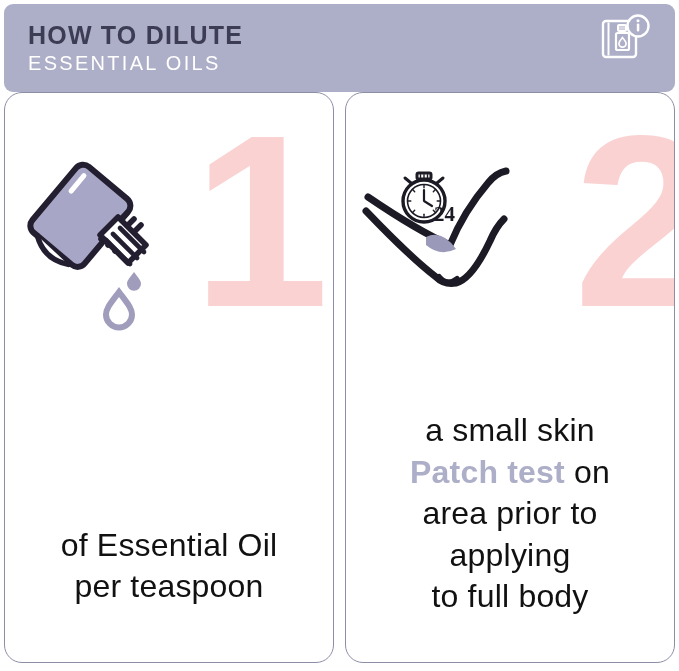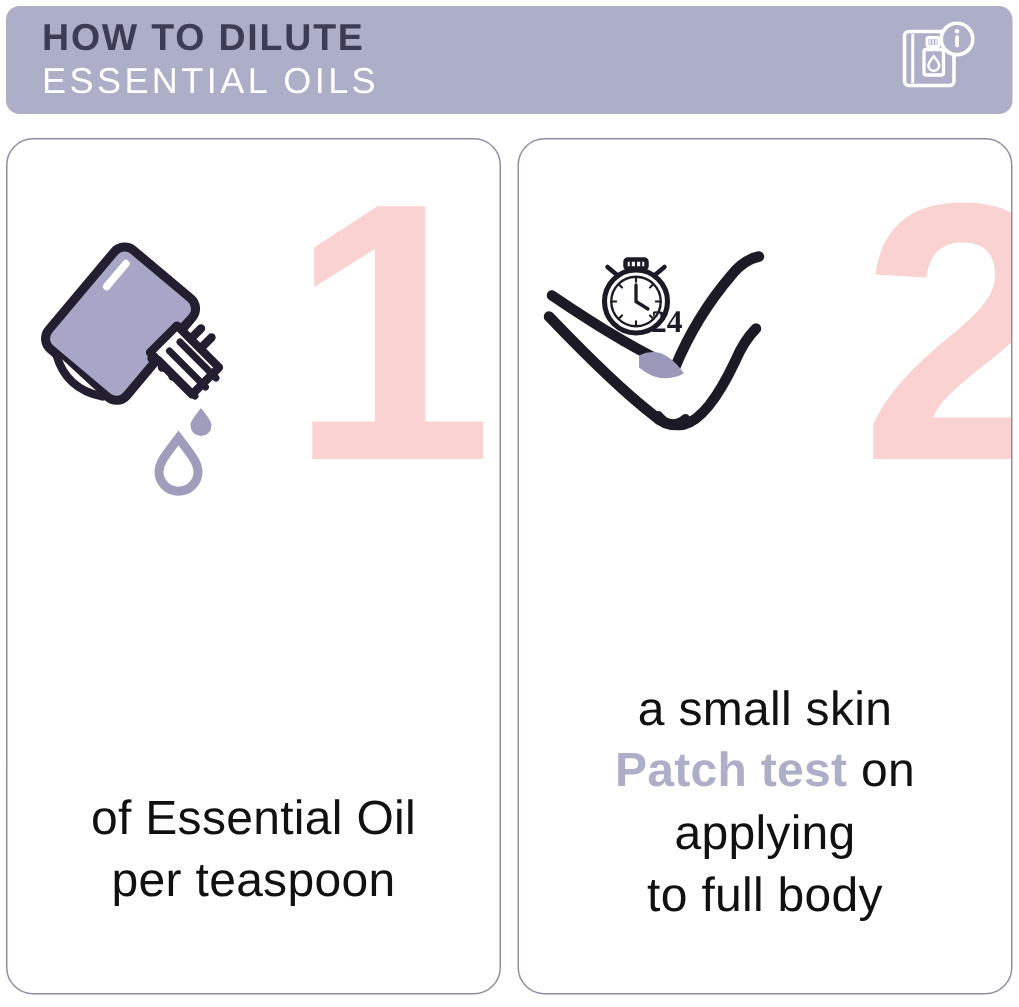--- a/index.html
+++ b/index.html
@@ -12,42 +12,42 @@
   #infographic{
     position:relative;
     width:679px; height:671px;
     background:#ffffff;
   }
 
   
   .header-bar{
     position:absolute;
     left:4px; top:4px;
-    width:671px; height:72px;
+    width:671px; height:88px;
     background:#adaec7;
     border-radius:9px;
     display:flex;
     align-items:center;
   }
   .header-text{
     margin-left:24px;
     display:flex;
     flex-direction:column;
     justify-content:center;
     line-height:1;
   }
   .header-line1{
     font-size:25px;
     font-weight:bold;
     letter-spacing:1.2px;
     color:#3c3c55;
     white-space:nowrap;
   }
   .header-line2{
-    font-size:24px;
+    font-size:20px;
     font-weight:normal;
     letter-spacing:2.3px;
     color:#ffffff;
     white-space:nowrap;
     margin-top:5px;
   }
   .header-icon{
     position:absolute;
     right:24px; top:9px;
     width:52px; height:52px;
@@ -213,18 +213,19 @@
 
         <text x="80" y="72" font-family="Liberation Serif, serif" font-size="21" font-weight="bold" fill="#1c1a24" aria-label="24">24</text>
       </svg>
     </span>
 
     <div class="caption" id="caption-2">
       <div class="caption-text">a small skin</div>
       <div class="caption-text">
         <span class="hl">Patch test</span><span> on</span>
       </div>
+      <div class="caption-text">area prior to</div>
       <div class="caption-text">applying</div>
       <div class="caption-text">to full body</div>
     </div>
   </div>
 
 </div>
 
 </body></html>

